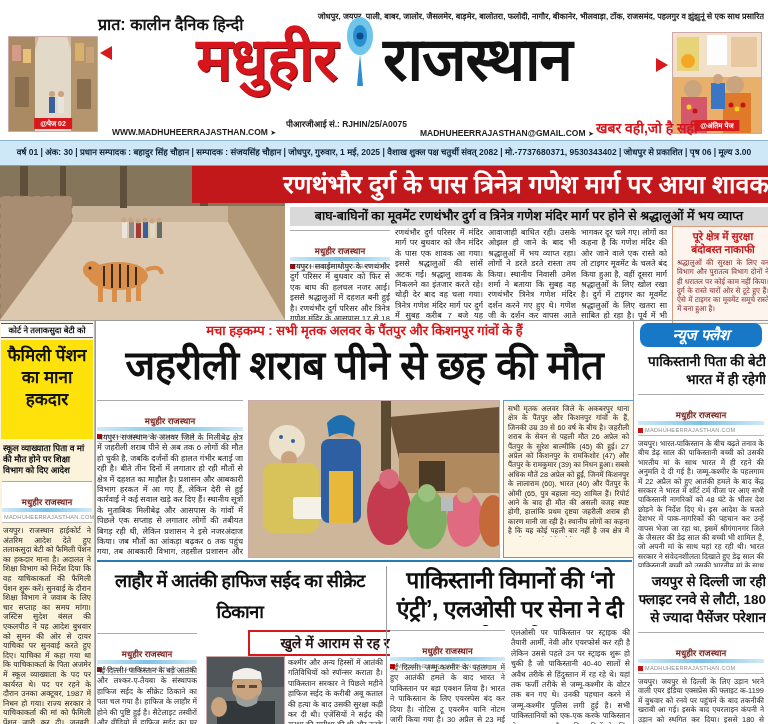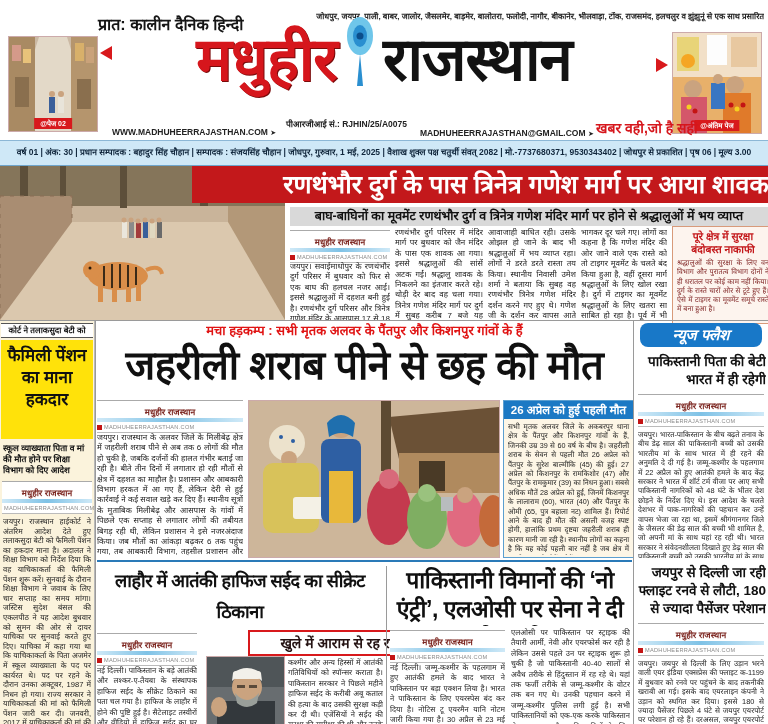--- a/index.html
+++ b/index.html
@@ -23,21 +23,21 @@
   .photo-label{position:absolute;bottom:2px;left:50%;transform:translateX(-50%);
                background:#d8191c;color:#fff;font-size:7px;font-weight:bold;
                padding:1px 6px;white-space:nowrap;}
   .red-arrow-l{width:0;height:0;border-top:7px solid transparent;border-bottom:7px solid transparent;border-right:12px solid #d8191c;}
   .red-arrow-r{width:0;height:0;border-top:7px solid transparent;border-bottom:7px solid transparent;border-left:12px solid #d8191c;}
 
   
   .small{font-size:8px;line-height:10.4px;color:#1c1c1c;}
   .tiny{font-size:7.2px;line-height:9.4px;color:#1c1c1c;}
   .byline{background:#fff;}
-  .byline .nm{font-size:8.5px;font-weight:bold;color:#7c2620;text-align:center;border-top:1px solid #aaa;padding-top:5px;}
+  .byline .nm{font-size:8.5px;font-weight:bold;color:#7c2620;text-align:center;border-top:1px solid #aaa;padding-top:14px;}
   .byline .bar{height:4px;background:linear-gradient(90deg,#cfe9f7,#7fc2e6,#cfe9f7);margin:1px 0 2px 0;}
   .byline .site{display:flex;align-items:center;gap:2px;border-bottom:1px solid #bbb;padding-bottom:2px;}
   .byline .site span{font-size:5.6px;color:#8a8a8a;letter-spacing:.3px;}
   .redsq{display:inline-block;width:5px;height:5px;background:#c41414;}
 
   
   .redbar{background:#c3181b;color:#fff;font-size:25px;font-weight:bold;line-height:37px;text-align:center;}
   .graybar{background:#d9d9d9;color:#111;font-size:12.5px;font-weight:bold;line-height:19px;text-align:center;}
   .sidebox{background:#fdf4ee;border:1px solid #d89a7a;padding:3px 4px;}
   .sidebox .t{color:#c3181b;font-size:10.5px;font-weight:bold;text-align:center;line-height:13px;margin-bottom:2px;}
@@ -69,21 +69,21 @@
   .hline{background:#9a9a9a;height:1px;}
   .partialnum{font-size:26px;font-weight:bold;color:#222;}
 </style>
 </head>
 <body>
 
 <div id="page">
 
   <div class="abs" style="left:0;top:0;width:768px;height:164px;">
     <div class="abs tagline" style="left:98px;top:13px;">प्रात: कालीन दैनिक हिन्दी</div>
-    <div class="abs cities clip" style="left:298px;top:12px;width:466px;height:12px;">जोधपुर, जयपुर, पाली, बाबर, जालोर, जैसलमेर, बाड़मेर, बालोतरा, फलोदी, नागौर, बीकानेर, भीलवाड़ा, टोंक, राजसमंद, हलचलुर व झुंझुनूं से एक साथ प्रसारित</div>
+    <div class="abs cities clip" style="left:298px;top:12px;width:466px;height:12px;">जोधपुर, जयपुर, पाली, बाबर, जालोर, जैसलमेर, बाड़मेर, बालोतरा, फलोदी, नागौर, बीकानेर, भीलवाड़ा, टोंक, राजसमंद, पहलगुर व झुंझुनूं से एक साथ प्रसारित</div>
 
     <div class="abs photo-frame" style="left:8px;top:36px;width:88px;height:94px;">
       <svg width="88" height="94" viewBox="0 0 88 94" preserveAspectRatio="none">
         <rect width="88" height="94" fill="#cbb9a4"></rect>
         <polygon points="30,0 58,0 88,94 0,94" fill="#e3d9c8"></polygon>
         <rect x="0" y="0" width="26" height="94" fill="#a98a63"></rect>
         <rect x="62" y="0" width="26" height="94" fill="#b5956d"></rect>
         <rect x="3" y="8" width="9" height="16" fill="#d59a8a"></rect>
           <rect x="14" y="12" width="8" height="14" fill="#e8c27a"></rect>
         <rect x="66" y="6" width="9" height="18" fill="#d8b06a"></rect>
@@ -269,21 +269,20 @@
       <ellipse cx="178" cy="118" rx="20" ry="30" fill="#7fae62"></ellipse>
         <circle cx="178" cy="92" r="9" fill="#9ac27e"></circle>
       <ellipse cx="216" cy="118" rx="18" ry="28" fill="#e06a80"></ellipse>
         <circle cx="216" cy="94" r="8" fill="#caa37f"></circle>
       <ellipse cx="244" cy="120" rx="14" ry="26" fill="#c46a3a"></ellipse>
       <rect x="192" y="96" width="12" height="14" fill="#b8bcbe"></rect>
     </svg>
   </div>
 
   <div class="abs bluebox clip" style="left:503px;top:400px;width:129px;height:156px;">
-    <div class="hd clip nowrap">26 अप्रेल को हुई पहली मौत</div>
     <div class="bd tiny j clip" style="height:130px;">सभी मृतक अलवर जिले के अकबरपुर थाना क्षेत्र के पैंतपुर और किशनपुर गांवों के हैं, जिनकी उम्र 39 से 60 वर्ष के बीच है। जहरीली शराब के सेवन से पहली मौत 26 अप्रेल को पैंतपुर के सुरेश बाल्मीकि (45) की हुई। 27 अप्रेल को किशनपुर के रामकिशोर (47) और पैंतपुर के रामकुमार (39) का निधन हुआ। सबसे अधिक मौतें 28 अप्रेल को हुईं, जिनमें किशनपुर के लालाराम (60), भारत (40) और पैंतपुर के ओमी (65, पुत्र बहाला नट) शामिल हैं। रिपोर्ट आने के बाद ही मौत की असली वजह स्पष्ट होगी, हालांकि प्रथम दृष्टया जहरीली शराब ही कारण मानी जा रही है। स्थानीय लोगों का कहना है कि यह कोई पहली बार नहीं है जब क्षेत्र में कच्ची शराब से मौतें हुई हैं।</div>
   </div>
 
   <div class="abs bluerule" style="left:97px;top:560px;width:535px;"></div>
   <div class="abs vline" style="left:95px;top:321px;height:403px;"></div>
   <div class="abs vline" style="left:633px;top:321px;height:403px;"></div>
 
   <div class="abs" style="left:636px;top:321px;width:130px;height:403px;">
     <div class="nfhead clip nowrap" style="margin:2px 4px 0 4px;height:24px;">न्यूज फ्लैश</div>
     <div class="nfttl clip" style="margin:6px 0 0 0;height:38px;">पाकिस्तानी पिता की बेटी भारत में ही रहेगी</div>

